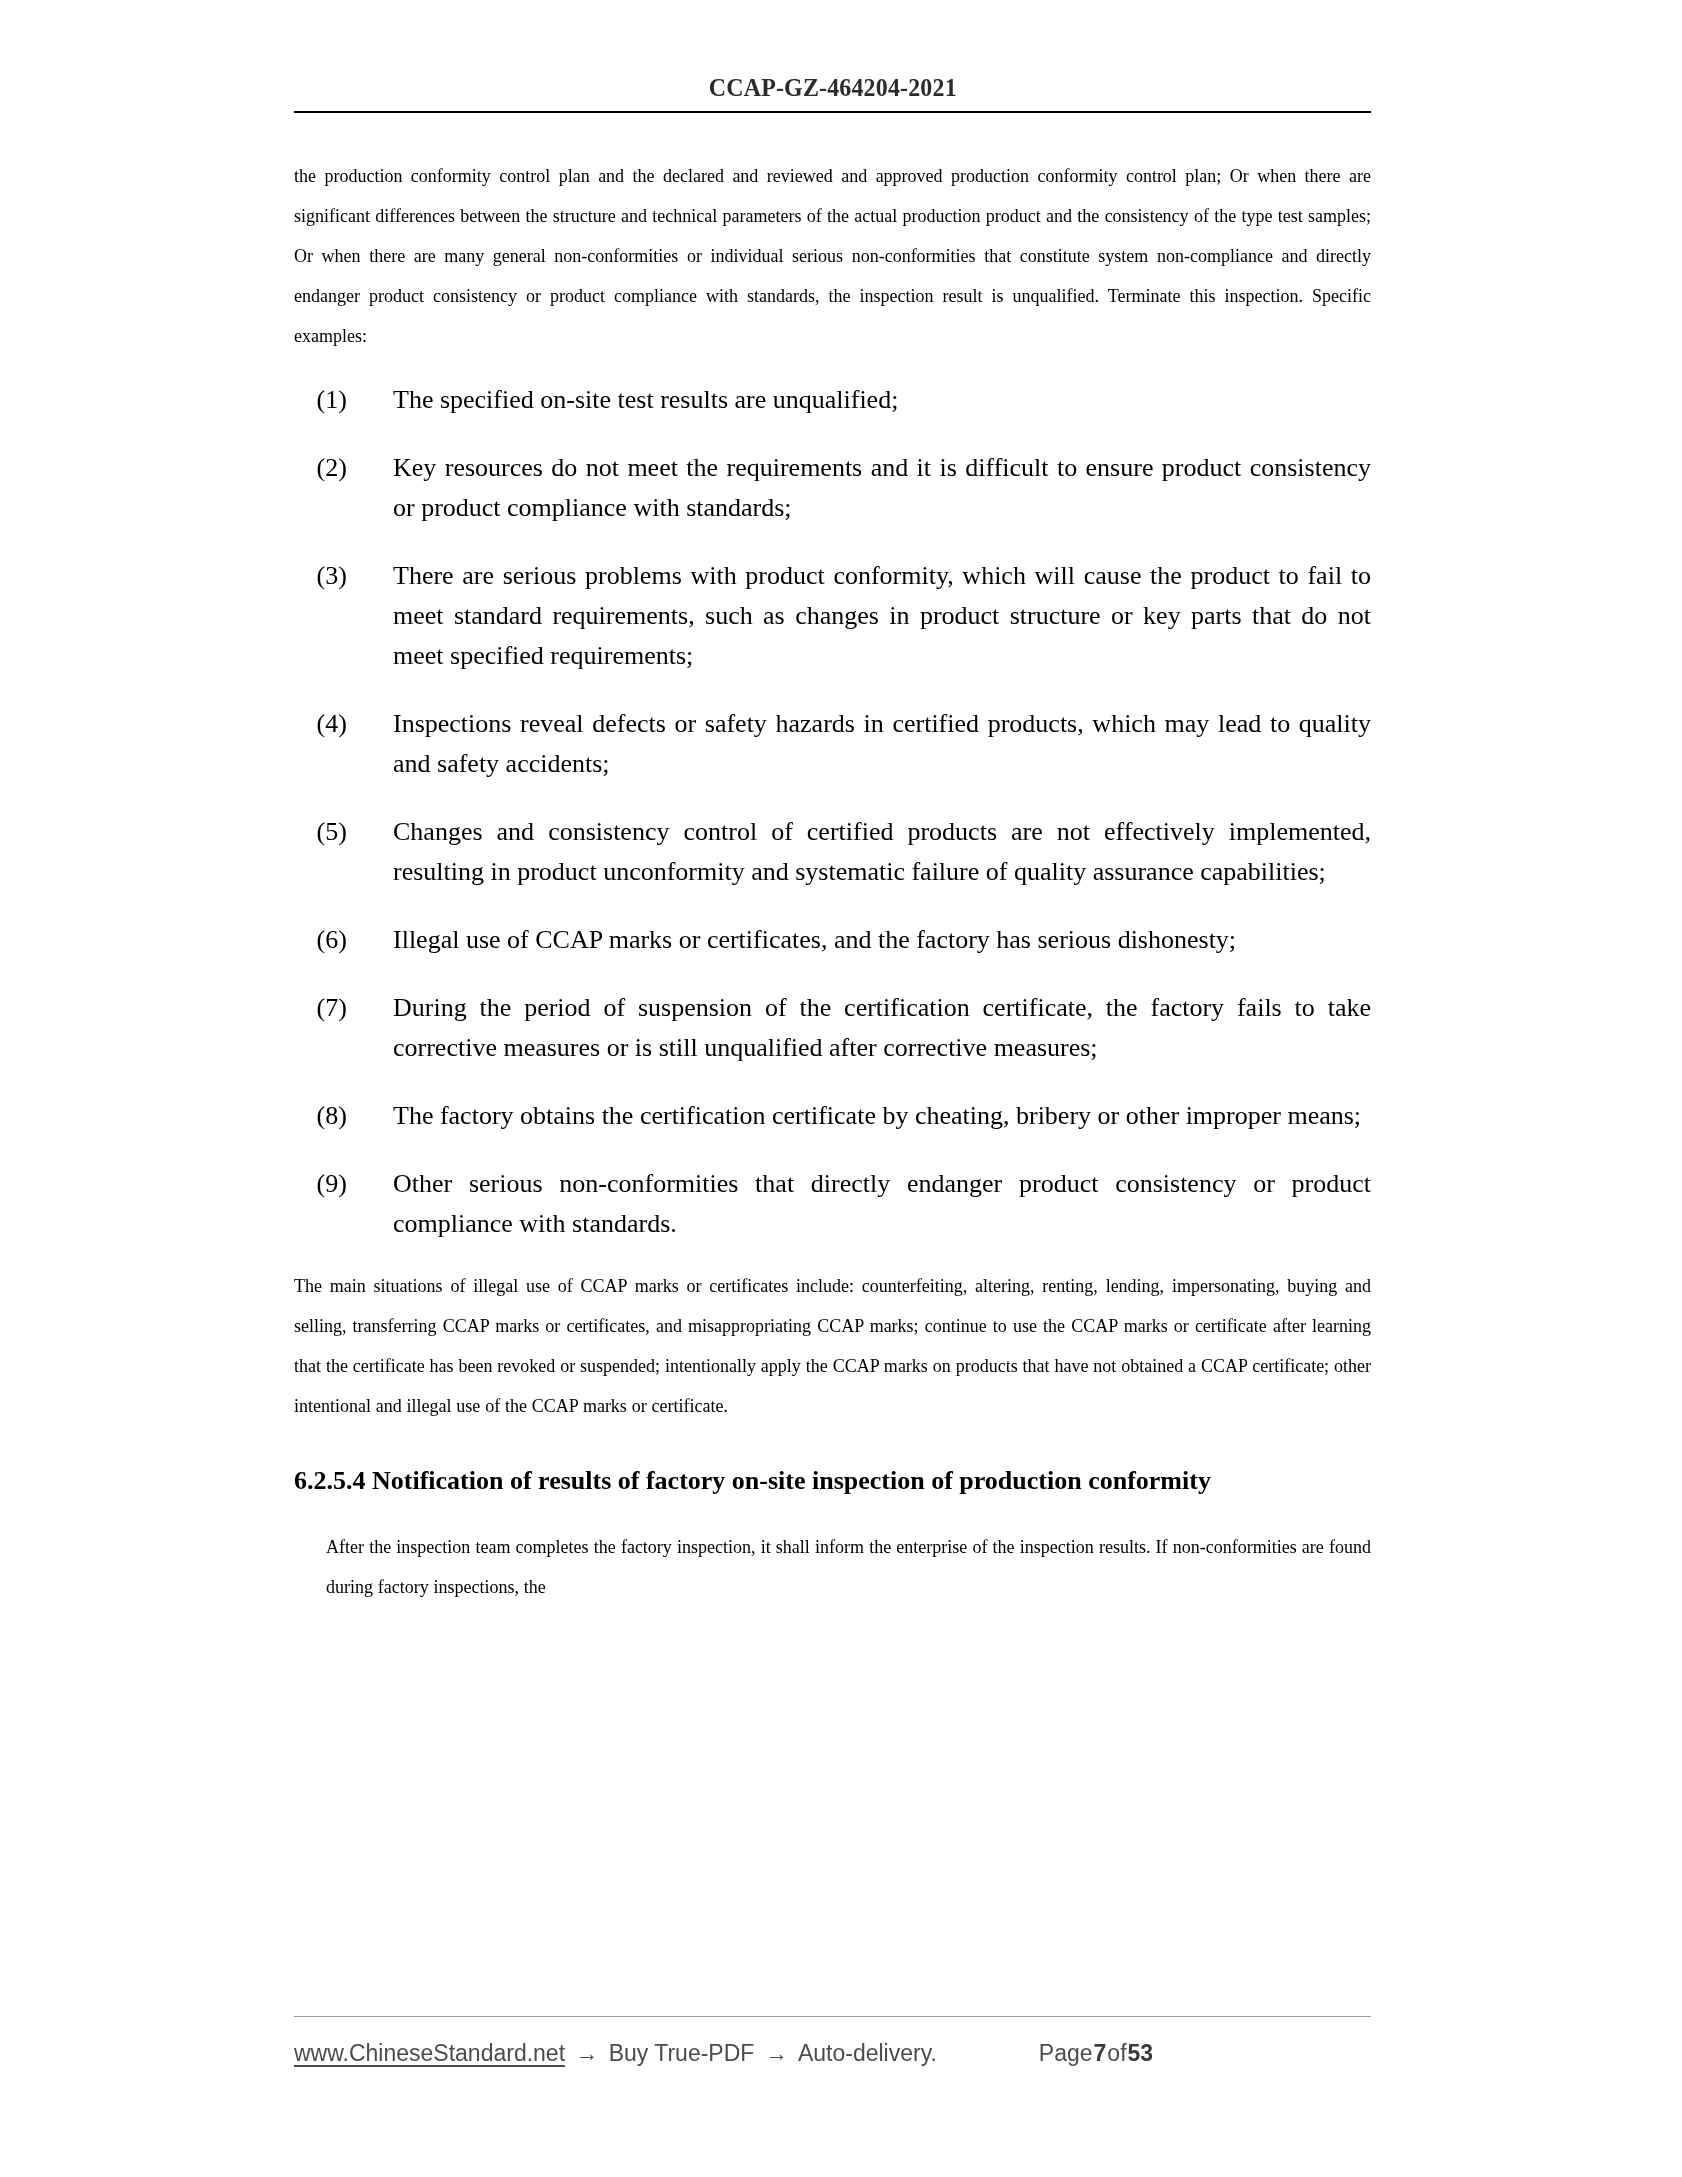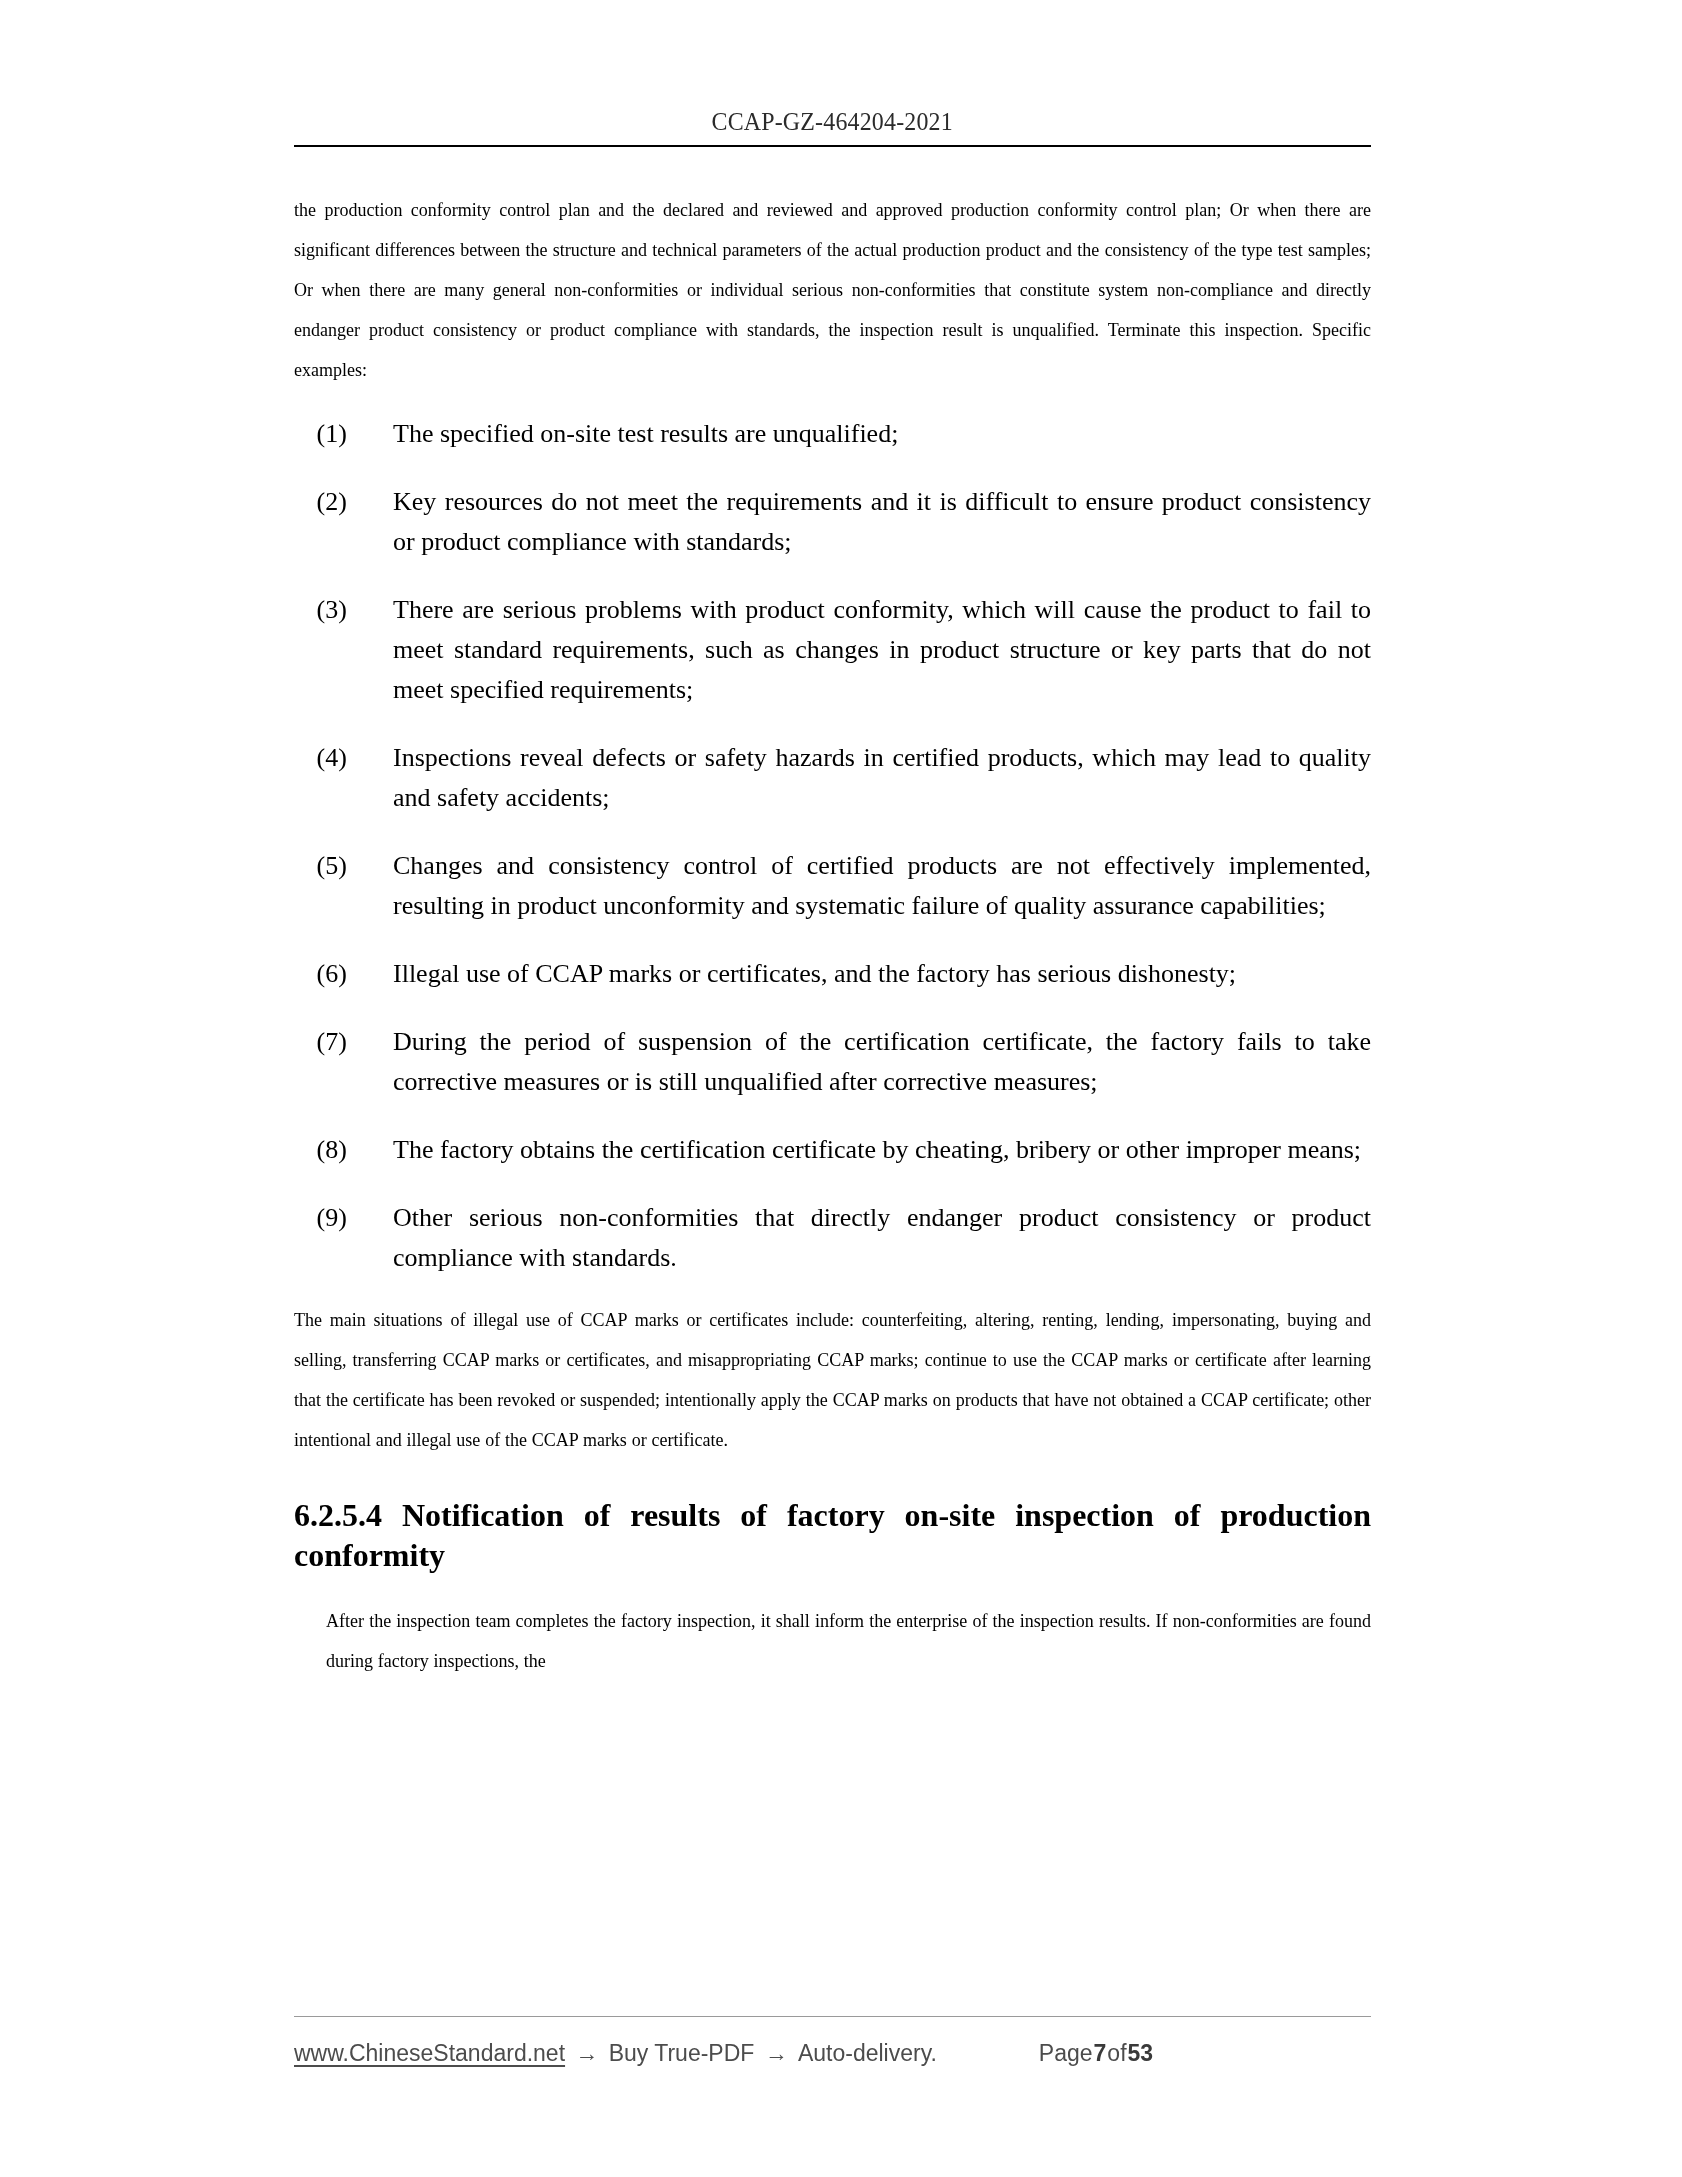--- a/index.html
+++ b/index.html
@@ -23,22 +23,23 @@
   }
   .content {
     position: absolute;
     left: 294px;
     top: 0;
     width: 1077px;
   }
 
   
   .doc-header {
-    padding-top: 109px;
+    padding-top: 75px;
     text-align: center;
+    font-weight: bold;
   }
   .doc-header-title {
     font-family: "Liberation Serif", "DejaVu Serif", serif;
     font-size: 26px;
     letter-spacing: 0.2px;
     color: #2b2b2b;
     line-height: 1;
     display: inline-block;
     transform: scaleX(0.92);
   }
@@ -89,21 +90,21 @@
     font-size: 26px;
     line-height: 40px;
   }
   ol.num-list li .item-text {
     display: block;
     margin-left: 35px;
   }
 
   
   h3.section-heading {
-    font-size: 32px;
+    font-size: 26px;
     line-height: 40px;
     font-weight: bold;
     text-align: justify;
     text-justify: inter-word;
     margin: 35px 0 26px 0;
   }
 
   
   .footer {
     position: absolute;

